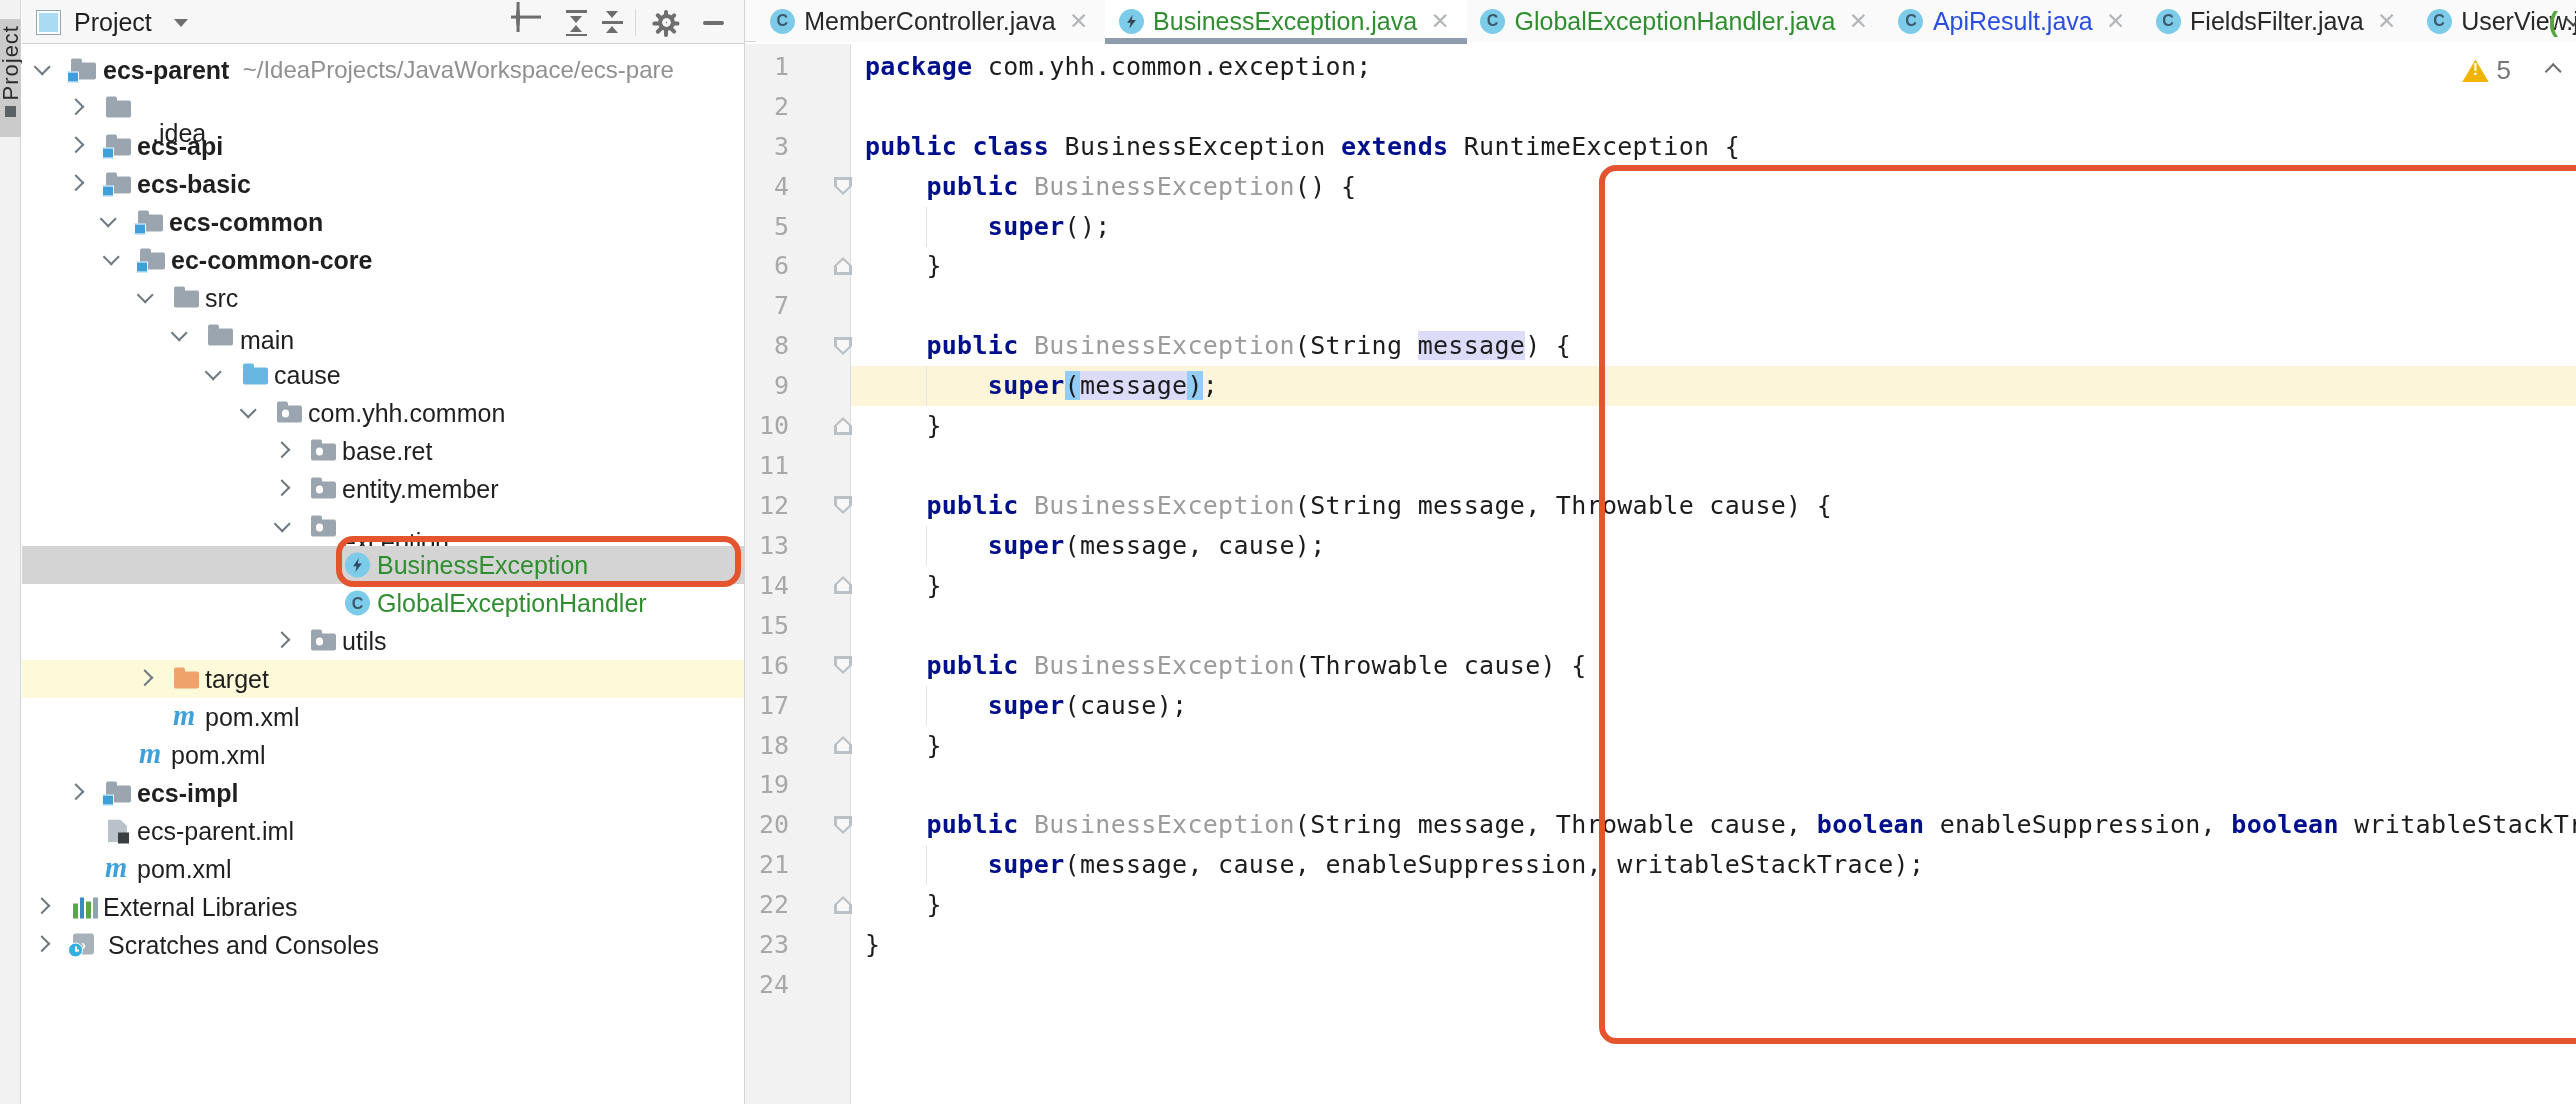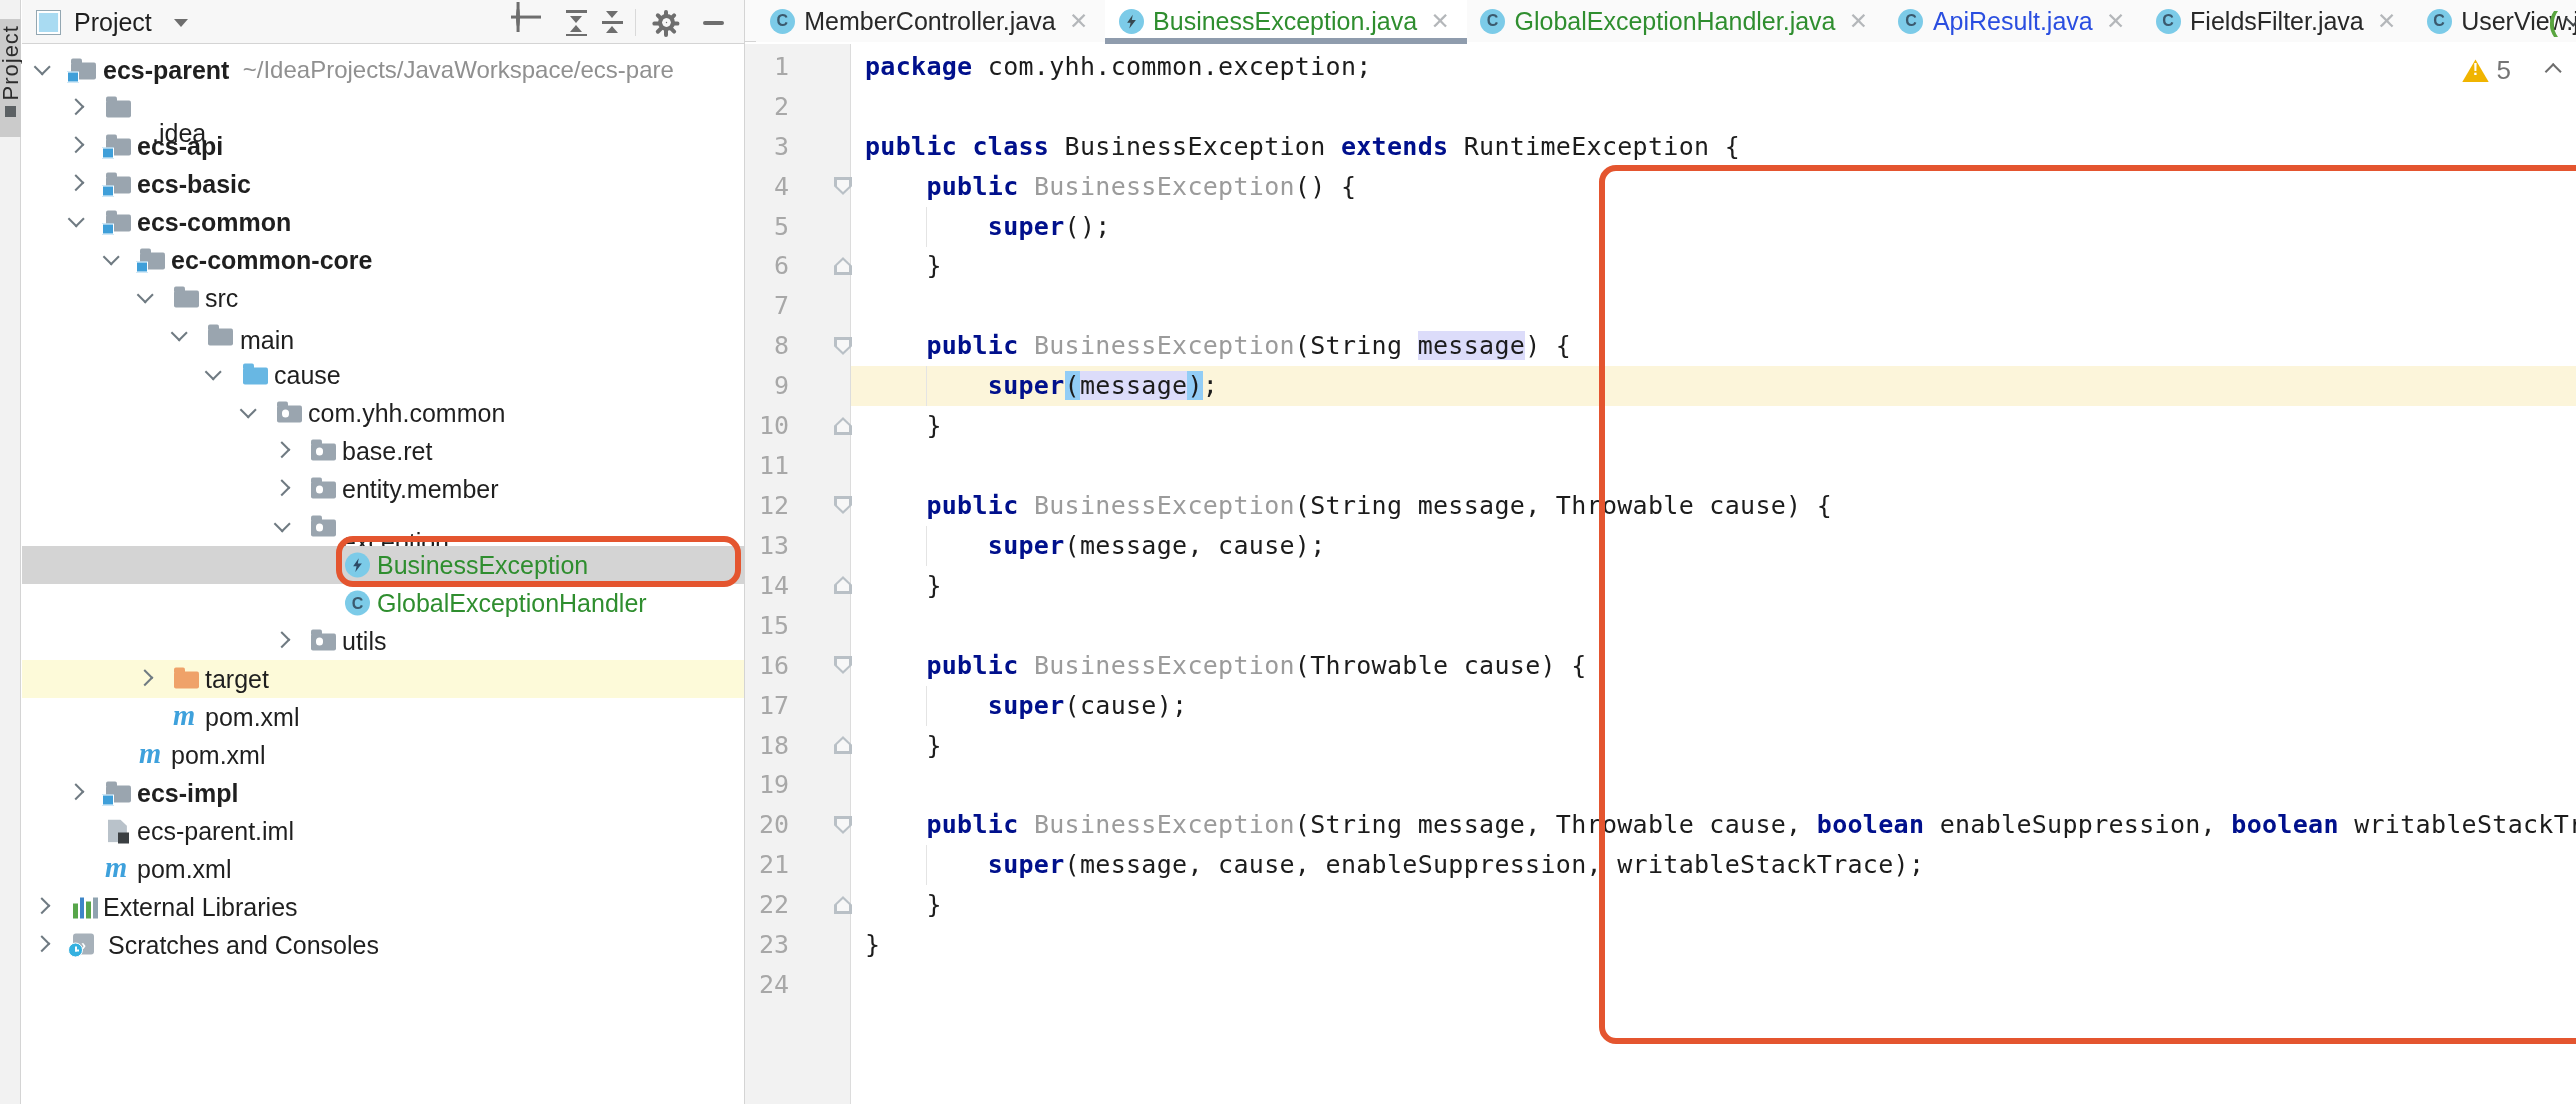--- a/index.html
+++ b/index.html
@@ -195,21 +195,21 @@
       <div class="trow" style="top: 165px;">
         <span class="chev col" style="left: 48px;"></span>
         <span class="ticon" style="left: 83px;">
           <span class="folder"></span>
           <span class="mod-badge"></span>
         </span>
         <span class="tlabel-wrap" style="left: 115px;">
           <span class="tlabel bold">ecs-basic</span>
         </span>
       </div>
-      <div class="trow" style="top: 203px;">
+      <div class="trow" style="top: 203px; margin-left: 32px;">
         <span class="chev exp" style="left: 48px;"></span>
         <span class="ticon" style="left: 83px;">
           <span class="folder"></span>
           <span class="mod-badge"></span>
         </span>
         <span class="tlabel-wrap" style="left: 115px;">
           <span class="tlabel bold">ecs-common</span>
         </span>
       </div>
       <div class="trow" style="top: 241px;">

